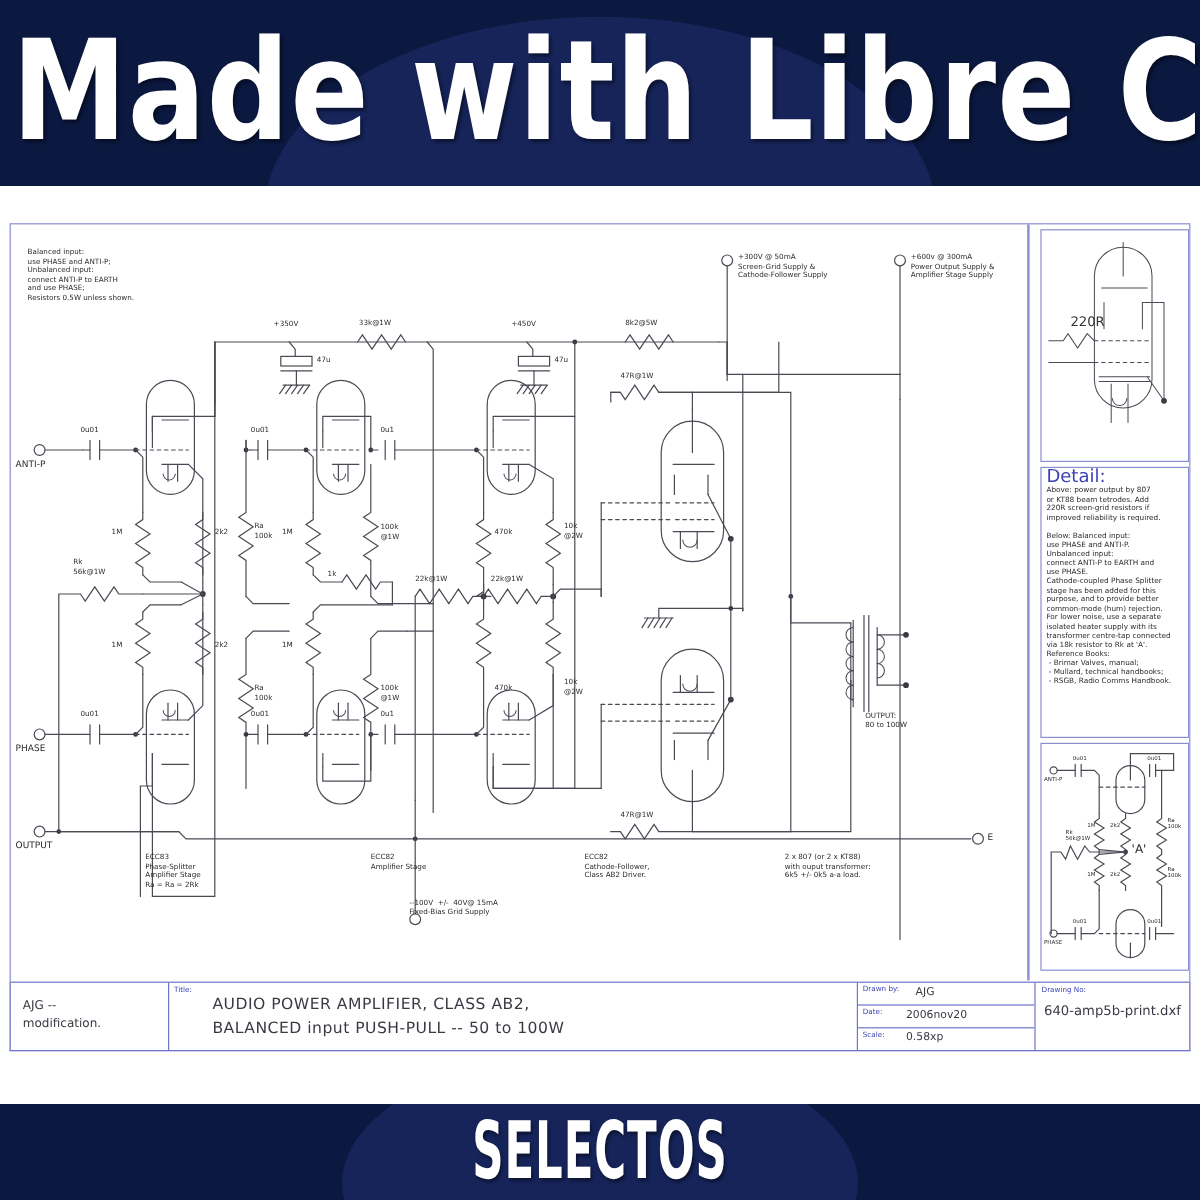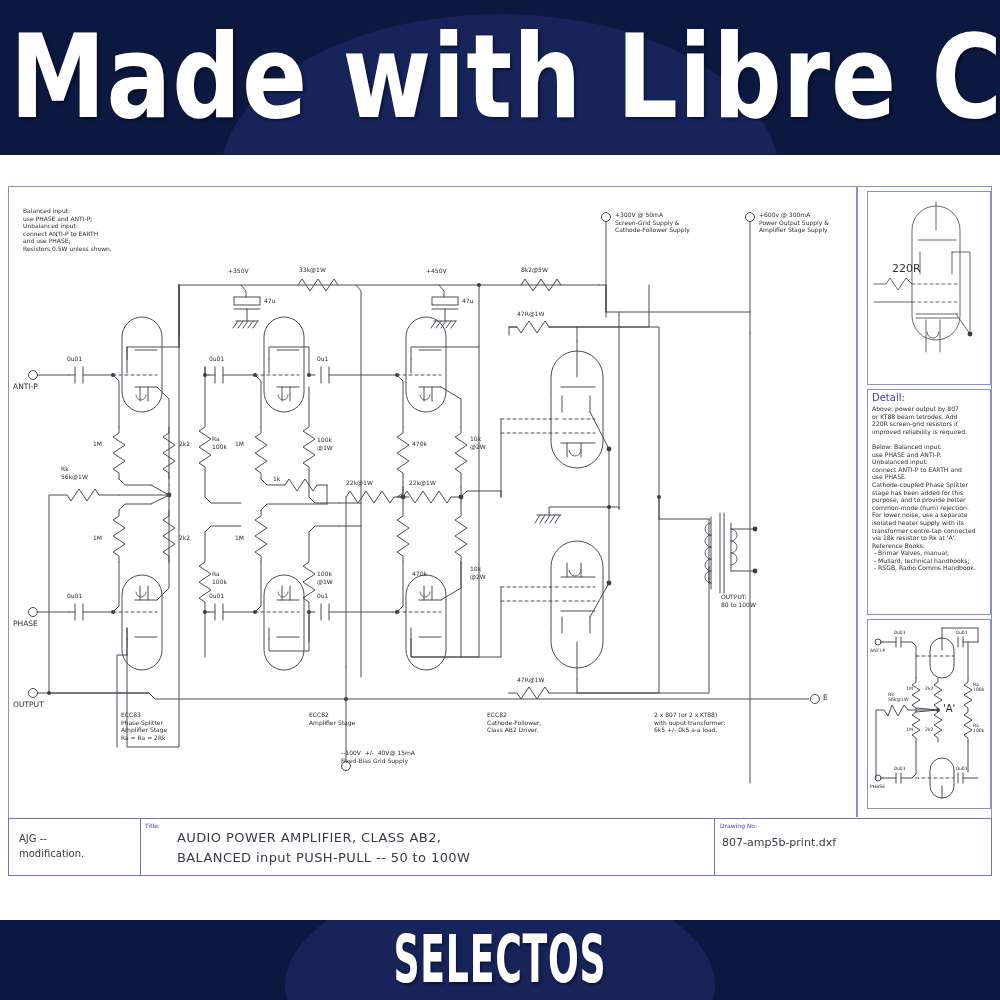--- a/index.html
+++ b/index.html
@@ -589,21 +589,21 @@
 
           <line x1="58" y1="128" x2="58" y2="160" class="thin"></line>
           <line x1="72" y1="128" x2="72" y2="160" class="thin"></line>
           <path d="M59,140 a6,6 0 0 0 12,0" class="thin"></path>
         </g>
       </svg>
       <div class="t xl" style="left:24px; top:70px;">220R</div>
     </div>
 
     <div class="panel" style="left:858px; top:202px; width:124px; height:226px;">
-      <div class="t lg blue" style="left:4px; top:3px; font-size:10px;">Detail:</div>
+      <div class="t lg blue" style="left:4px; top:3px; font-size:15px;">Detail:</div>
       <div class="t" style="left:4px; top:15px; font-size:6.1px; line-height:7.6px;">Above: power output by 807
 or KT88 beam tetrodes. Add
 220R screen-grid resistors if
 improved reliability is required.
 
 Below: Balanced input:
 use PHASE and ANTI-P.
 Unbalanced input:
 connect ANTI-P to EARTH and
 use PHASE.
@@ -694,23 +694,37 @@
   <div id="titleblock">
     <div class="cell tb-mod">
       <div class="val mod" style="left:10px; top:12px;">AJG --
 modification.</div>
     </div>
     <div class="cell tb-title">
       <div class="lbl" style="left:4px; top:3px;">Title:</div>
       <div class="val big" style="left:36px; top:9px; line-height:20px;">AUDIO POWER AMPLIFIER, CLASS AB2,
 BALANCED input PUSH-PULL -- 50 to 100W</div>
     </div>
+    <div class="cell tb-meta">
+      <div class="mrow">
+        <div class="lbl" style="left:4px; top:2px;">Drawn by:</div>
+        <div class="val med" style="left:48px; top:3px;">AJG</div>
+      </div>
+      <div class="mrow">
+        <div class="lbl" style="left:4px; top:2px;">Date:</div>
+        <div class="val med" style="left:40px; top:3px;">2006nov20</div>
+      </div>
+      <div class="mrow">
+        <div class="lbl" style="left:4px; top:2px;">Scale:</div>
+        <div class="val med" style="left:40px; top:3px;">0.58xp</div>
+      </div>
+    </div>
     <div class="cell tb-no">
       <div class="lbl" style="left:5px; top:3px;">Drawing No:</div>
-      <div class="val med" style="left:7px; top:17px; font-size:11px;">807-amp5b-print.dxf</div>
+      <div class="val med" style="left:7px; top:17px; font-size:11px;">640-amp5b-print.dxf</div>
     </div>
   </div>
 
   <div class="banner" id="bottom-banner">
     <div class="glow"></div>
     <div class="btxt">SELECTOS</div>
   </div>
 
 </div>
 

